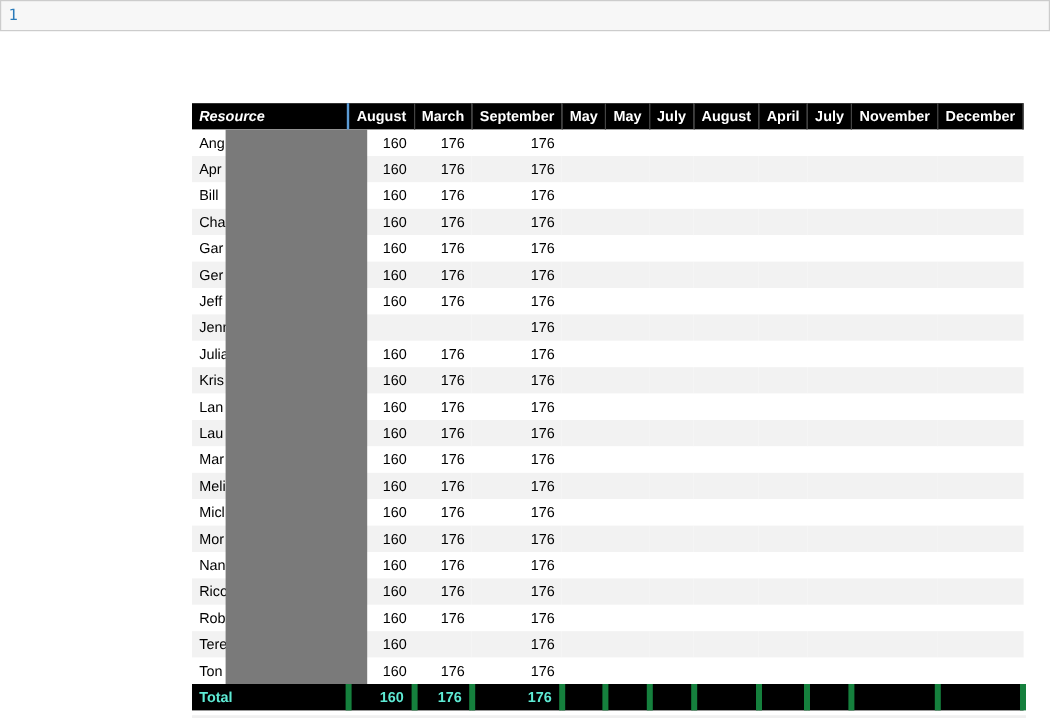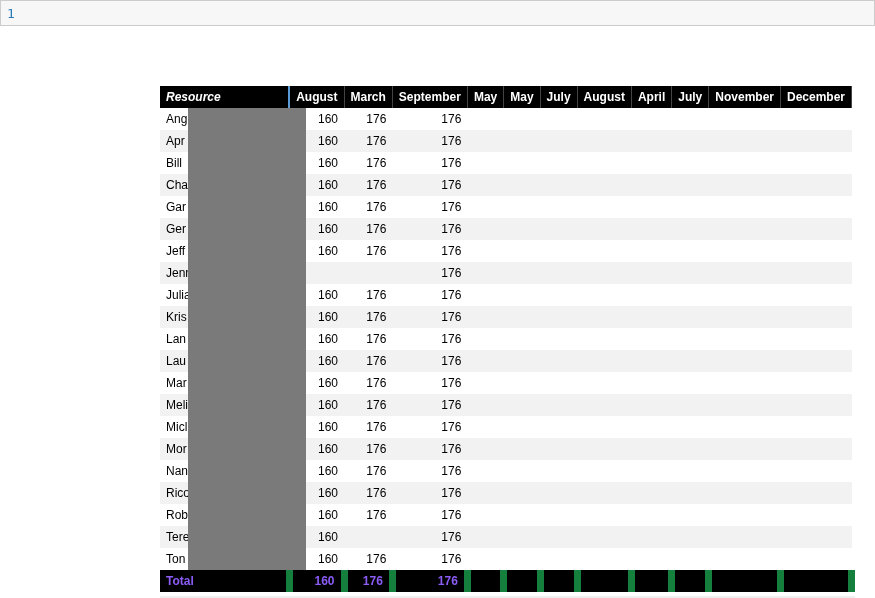--- a/index.html
+++ b/index.html
@@ -53,23 +53,23 @@
       text-align: right;
     }
     .matrix tbody tr:nth-child(even) td {
       background: #f2f2f2;
     }
     .matrix tbody tr:nth-child(odd) td {
       background: #fff;
     }
     .matrix tfoot td {
       background: #000;
-      color: #8b5cf6;
+      color: #5eead4;
       font-weight: bold;
-      border-right: 7px solid #15803d;
+      border-right: 5px solid #15803d;
     }
     .matrix tfoot td.num { text-align: right; }
     .col-resource { width: 150px; }
     .col-month { }
     .blue-line {
       border-left: 2px solid #5b9bd5 !important;
     }
     .matrix thead th:first-child { border-right: none; font-style: italic; }
     .matrix-wrapper {
       position: relative;

